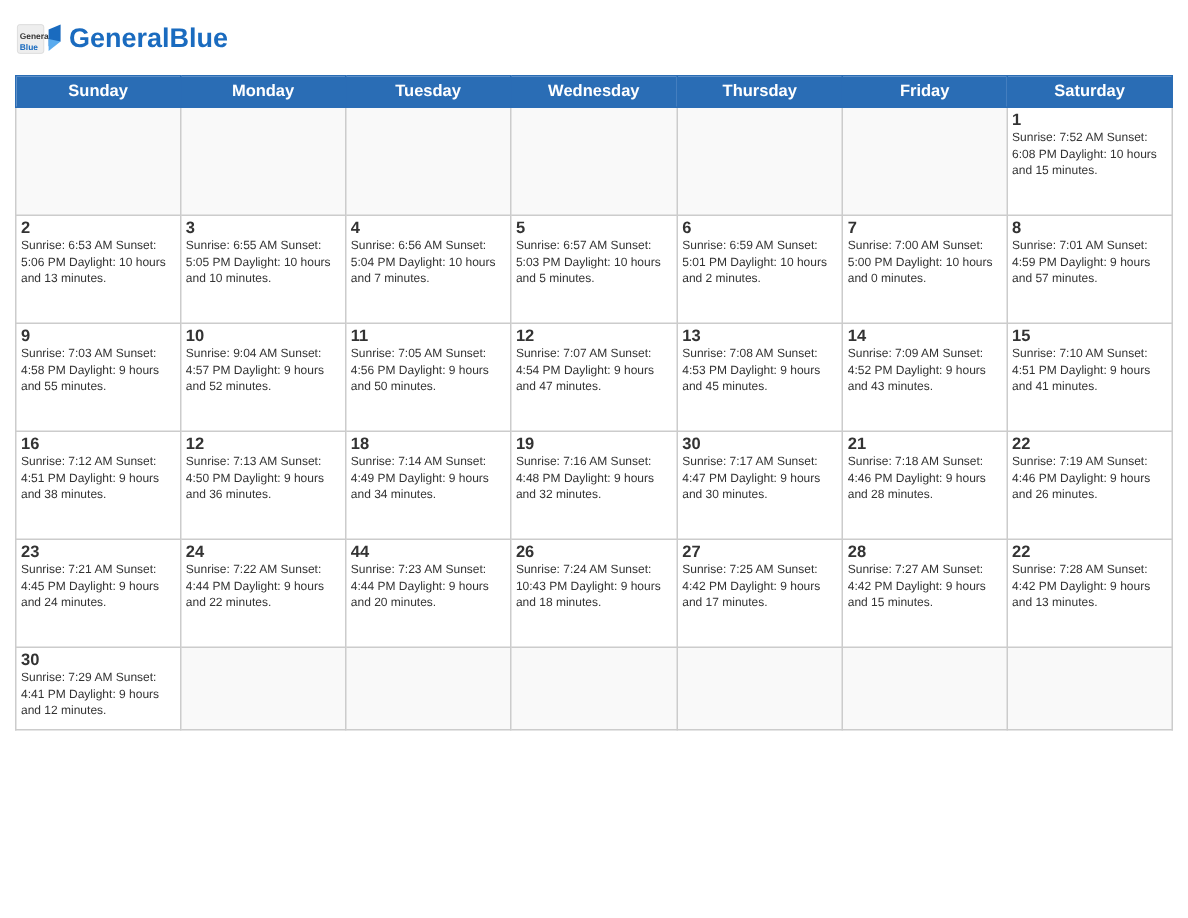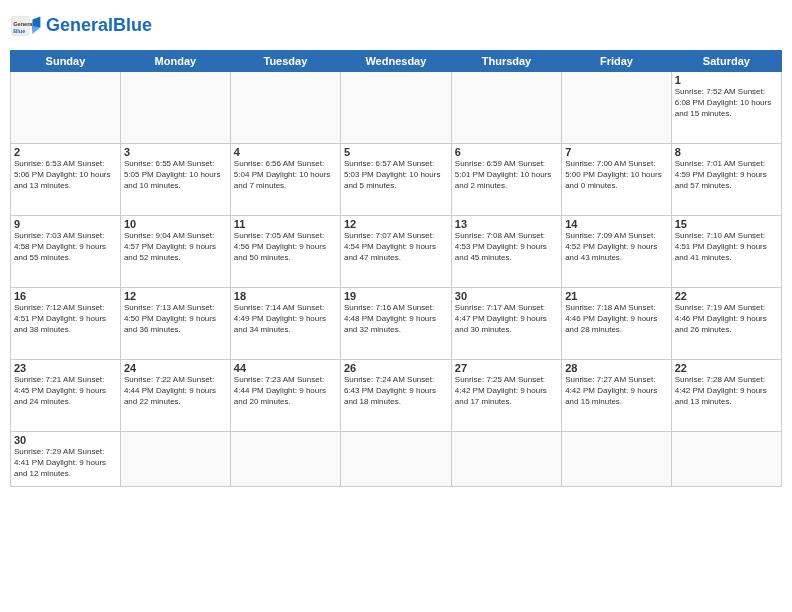--- a/index.html
+++ b/index.html
@@ -320,21 +320,21 @@
           <td>
             <span class="day-number">44</span>
             <div class="day-info">Sunrise: 7:23 AM
 Sunset: 4:44 PM
 Daylight: 9 hours
 and 20 minutes.</div>
           </td>
           <td>
             <span class="day-number">26</span>
             <div class="day-info">Sunrise: 7:24 AM
-Sunset: 6:43 PM
+Sunset: 10:43 PM
 Daylight: 9 hours
 and 18 minutes.</div>
           </td>
           <td>
             <span class="day-number">27</span>
             <div class="day-info">Sunrise: 7:25 AM
 Sunset: 4:42 PM
 Daylight: 9 hours
 and 17 minutes.</div>
           </td>

